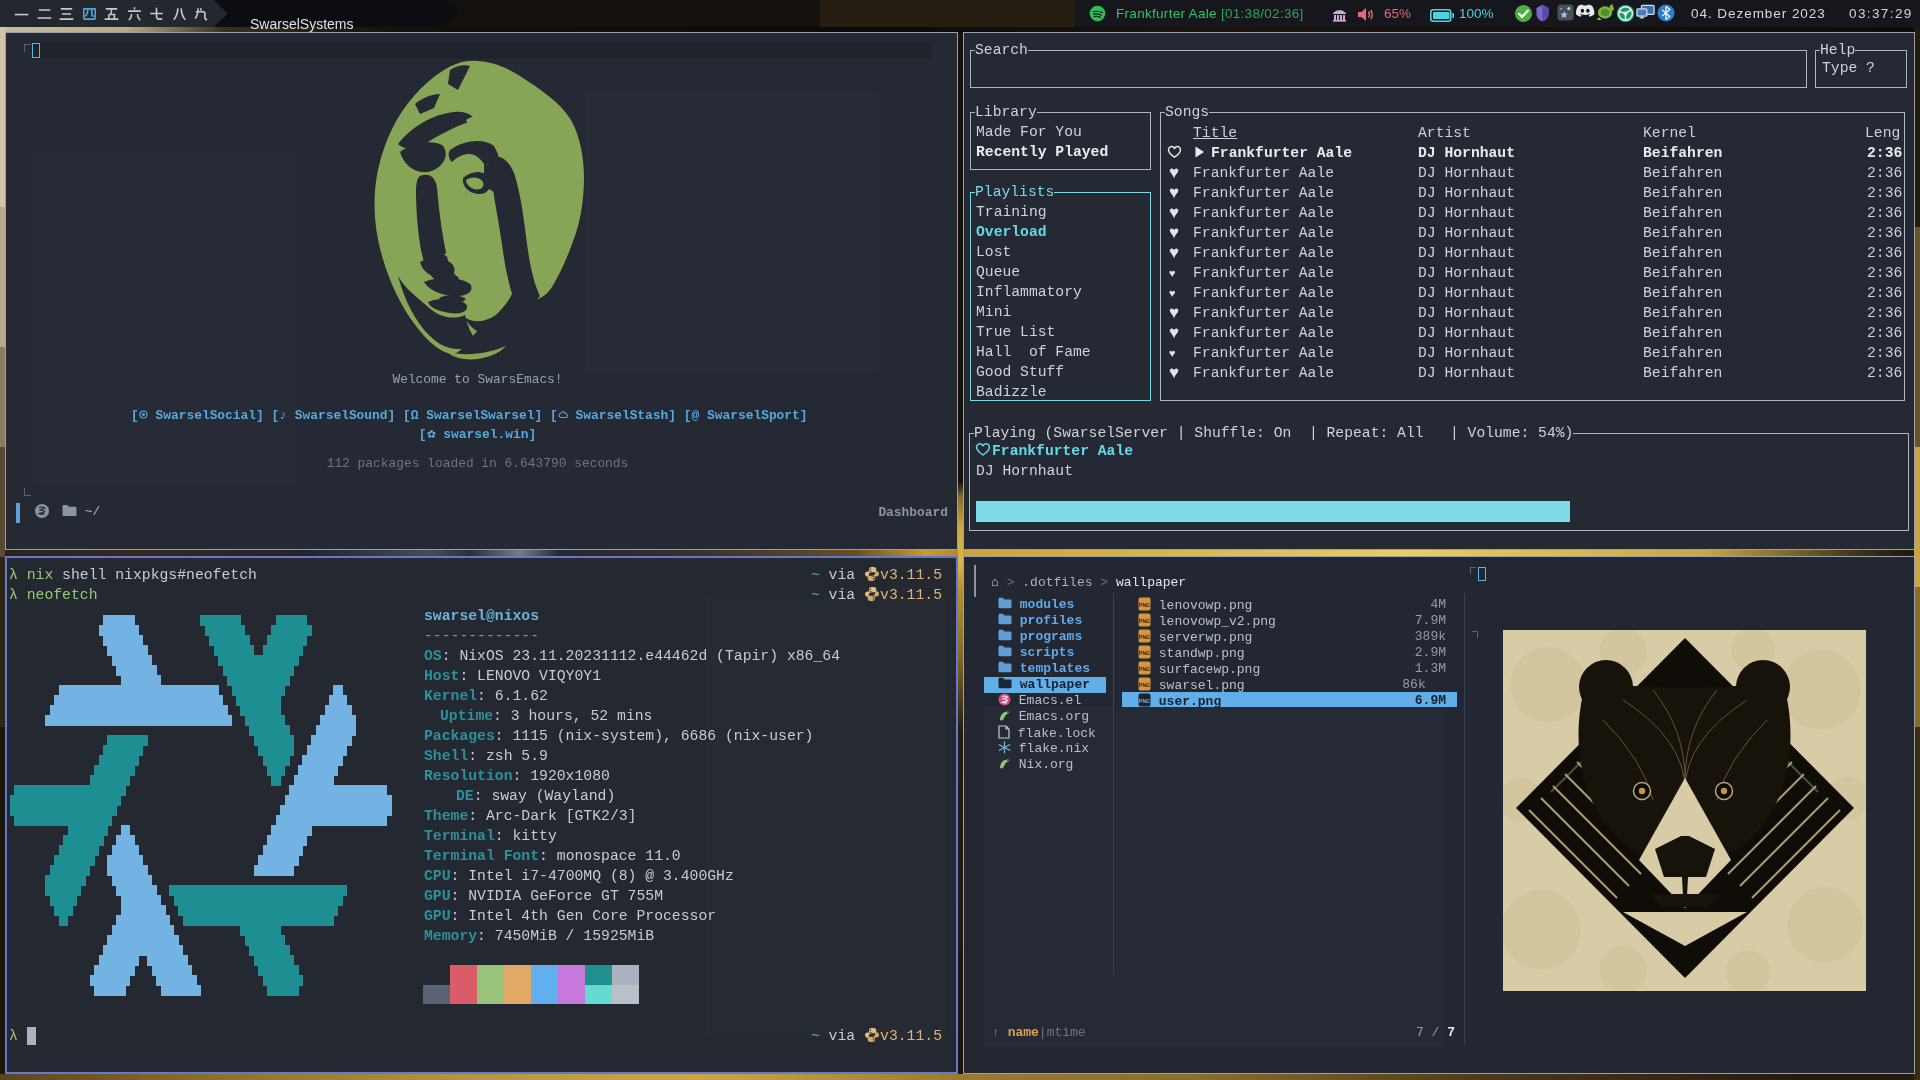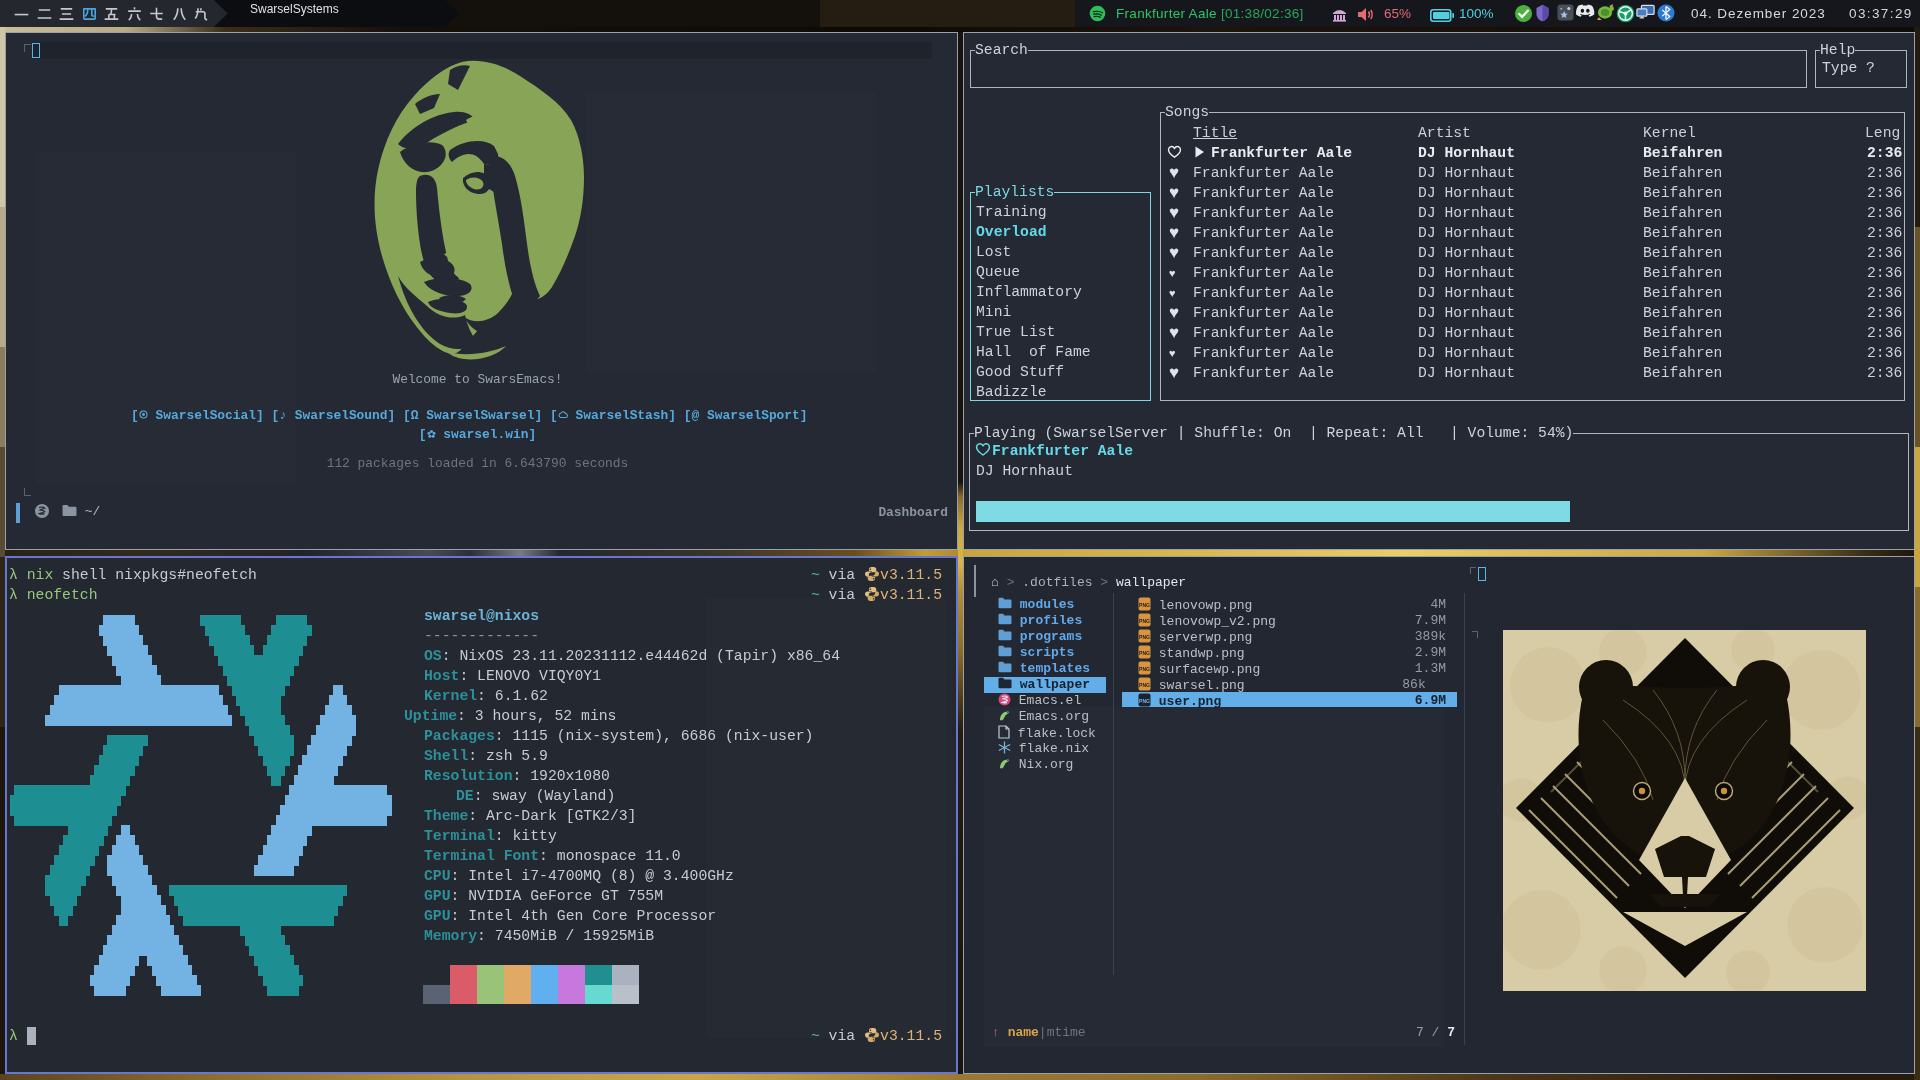--- a/index.html
+++ b/index.html
@@ -16,21 +16,21 @@
   background:linear-gradient(180deg,#16120c 0 450px,#8a6c2c 465px,#caa843 495px,#d9b44a 530px,#b08f35 560px,#8a6c2a 620px,#241c10 700px,#1a140c 100%); }
 #botwall { position:absolute; left:0; top:1074px; width:1920px; height:6px;
   background:linear-gradient(90deg,#5a4420 0,#8a6c30 200px,#b89545 480px,#caa648 700px,#9a7a33 960px,#8a6c2c 1200px,#4a3618 1500px,#241a0e 1800px); }
 #rightwall { position:absolute; right:0; top:27px; width:6px; height:1053px;
   background:linear-gradient(180deg,#241c10 0 200px,#6a5426 200px 420px,#caa43c 420px 560px,#8a6c2c 560px 700px,#3a2d16 700px 100%); }
 
 #bar { position:absolute; left:0; top:0; width:1920px; height:27px; font-family:"Liberation Sans",sans-serif;
   background:linear-gradient(90deg,#0b0c10 0 430px, #14110d 430px 820px, #261d12 820px 1075px, #15171c 1075px 100%); }
 #wsseg { position:absolute; left:0; top:0; height:27px; width:228px; background:#24272e; clip-path:polygon(0 0, 214px 0, 228px 13.5px, 214px 27px, 0 27px); }
 #titleseg { position:absolute; left:214px; top:0; height:27px; width:245px; background:#0c0d11; clip-path:polygon(0 0, 14px 13.5px, 0 27px, 231px 27px, 245px 13.5px, 231px 0); }
-#bartitle { position:absolute; left:250px; top:2px; font-size:12px; color:#dfe3e8; }
+#bartitle { position:absolute; left:250px; top:16px; font-size:14px; color:#dfe3e8; }
 .ws { position:absolute; top:5.5px; width:16px; height:15px; }
 .bart { position:absolute; top:6px; font-size:13.5px; }
 
 .win { position:absolute; background:#242933; }
 #w-tl { left:5px;  top:32px;  width:953px; height:518px; border:1px solid #99a1ab; font-size:12.9px; color:#adb6c0; }
 #w-tr { left:963px; top:32px; width:952px; height:518px; border:1px solid #99a1ab; font-size:14.7px; color:#ccd3da; }
 #w-bl { left:5px;  top:556px; width:953px; height:518px; border:2px solid #6577cf; background:#232831; font-size:14.75px; color:#c5ccd4; }
 #w-br { left:963px; top:556px; width:952px; height:518px; border:1px solid #99a1ab; background:#222731; font-size:13px; color:#b8c0c9; }
 
 .em-links { color:#56a9dc; font-weight:bold; }
@@ -261,20 +261,25 @@
   <div class="abs" style="right:9px;top:472px;color:#8a95a1;font-weight:bold;">Dashboard</div>
 </div>
 
 <div class="win" id="w-tr">
   <div class="box" style="left:6px;top:17px;width:837px;height:38px;">
       <span class="lbl">Search</span>
     </div>
   <div class="box" style="left:851px;top:17px;width:92px;height:38px;">
       <span class="lbl">Help</span>
     <div style="position:absolute;left:6px;top:9px;">Type ?</div>
+    </div>
+  <div class="box" style="left:6px;top:79px;width:181px;height:58px;">
+      <span class="lbl">Library</span>
+    <div class="row" style="top:9px;left:5px;">Made For You</div>
+    <div class="row" style="top:29px;left:5px;font-weight:bold;color:#e8ecf1;">Recently Played</div>
     </div>
   <div class="box cybox" style="left:6px;top:159px;width:181px;height:209px;">
       <span class="lbl" style="color:#7cd9e4;">Playlists</span>
       <div class="row" style="top:9px;left:5px;">Training</div>
       <div class="row" style="top:29px;left:5px;font-weight:bold;color:#66d9e8;">Overload</div>
       <div class="row" style="top:49px;left:5px;">Lost</div>
       <div class="row" style="top:69px;left:5px;">Queue</div>
       <div class="row" style="top:89px;left:5px;">Inflammatory</div>
       <div class="row" style="top:109px;left:5px;">Mini</div>
       <div class="row" style="top:129px;left:5px;">True List</div>
@@ -873,21 +878,21 @@
     <div class="ln" style="left:2px;top:27px;"><span class="grn">λ neofetch</span></div>
     <div class="ln" style="right:14px;top:27px;"><span class="cyn">~</span> via <svg width="16" height="16" viewBox="0 0 16 16" style="vertical-align:-3px">
         <path d="M7.9 1 C5.6 1 5 2 5 3.2 V5 H8 V5.6 H3.4 C2 5.6 1 6.6 1 8.1 C1 9.6 2 10.7 3.4 10.7 H4.8 V8.9 C4.8 7.4 6 6.3 7.5 6.3 H10.5 C11.6 6.3 12.3 5.5 12.3 4.4 V3.2 C12.3 2 11.2 1 9.9 1 Z M6.4 2.5 a0.8 0.8 0 1 1 0 1.6 a0.8 0.8 0 0 1 0 -1.6Z" fill="#e3bd81"></path>
         <path d="M8.1 15 C10.4 15 11 14 11 12.8 V11 H8 V10.4 H12.6 C14 10.4 15 9.4 15 7.9 C15 6.4 14 5.3 12.6 5.3 H11.2 V7.1 C11.2 8.6 10 9.7 8.5 9.7 H5.5 C4.4 9.7 3.7 10.5 3.7 11.6 V12.8 C3.7 14 4.8 15 6.1 15 Z M9.6 13.5 a0.8 0.8 0 1 1 0 -1.6 a0.8 0.8 0 0 1 0 1.6Z" fill="#d3a968"></path>
       </svg><span class="org-b">v3.11.5</span></div>
     <div class="ln" style="left:417px;top:48px;"><span style="color:#6db3d8;font-weight:bold;">swarsel@nixos</span></div>
     <div class="ln" style="left:417px;top:68px;"><span style="color:#8a93a0;">-------------</span></div>
     <div class="ln" style="left:417px;top:88px;"><span class="teal-b">OS</span>: NixOS 23.11.20231112.e44462d (Tapir) x86_64</div>
     <div class="ln" style="left:417px;top:108px;"><span class="teal-b">Host</span>: LENOVO VIQY0Y1</div>
     <div class="ln" style="left:417px;top:128px;"><span class="teal-b">Kernel</span>: 6.1.62</div>
-    <div class="ln" style="left:397px;top:148px;text-align:right;"><span class="teal-b">Uptime</span>: 3 hours, 52 mins</div>
+    <div class="ln" style="left:433px;top:148px;text-align:right;"><span class="teal-b">Uptime</span>: 3 hours, 52 mins</div>
     <div class="ln" style="left:417px;top:168px;"><span class="teal-b">Packages</span>: 1115 (nix-system), 6686 (nix-user)</div>
     <div class="ln" style="left:417px;top:188px;"><span class="teal-b">Shell</span>: zsh 5.9</div>
     <div class="ln" style="left:417px;top:208px;"><span class="teal-b">Resolution</span>: 1920x1080</div>
     <div class="ln" style="left:417px;top:228px;margin-left:32px;"><span class="teal-b">DE</span>: sway (Wayland)</div>
     <div class="ln" style="left:417px;top:248px;"><span class="teal-b">Theme</span>: Arc-Dark [GTK2/3]</div>
     <div class="ln" style="left:417px;top:268px;"><span class="teal-b">Terminal</span>: kitty</div>
     <div class="ln" style="left:417px;top:288px;"><span class="teal-b">Terminal Font</span>: monospace 11.0</div>
     <div class="ln" style="left:417px;top:308px;"><span class="teal-b">CPU</span>: Intel i7-4700MQ (8) @ 3.400GHz</div>
     <div class="ln" style="left:417px;top:328px;"><span class="teal-b">GPU</span>: NVIDIA GeForce GT 755M</div>
     <div class="ln" style="left:417px;top:348px;"><span class="teal-b">GPU</span>: Intel 4th Gen Core Processor</div>

